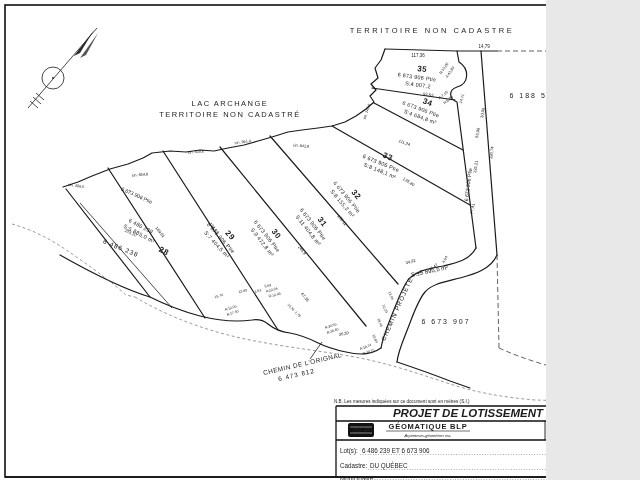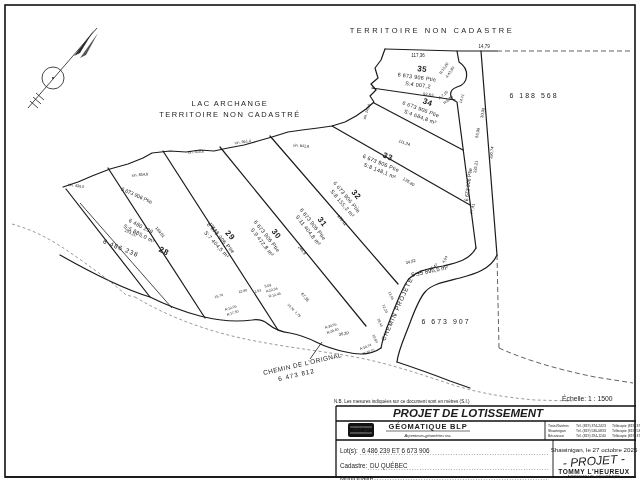--- a/index.html
+++ b/index.html
@@ -1,16 +1,16 @@
 <!DOCTYPE html>
 <html><head>
 <meta charset="utf-8">
 <style>
   html,body{margin:0;padding:0;background:#e8e8e8;}
-  #sheet{width:640px;height:480px;background:#ffffff;position:relative;overflow:hidden;
+  #sheet{width:546px;height:480px;background:#ffffff;position:relative;overflow:hidden;
          font-family:"Liberation Sans",sans-serif;}
   svg{display:block;}
   svg text{fill:#1c1c1c;font-family:"Liberation Sans",sans-serif;}
   .thin{stroke:#1b1b1b;stroke-width:0.8;fill:none;}
   .main{stroke:#1b1b1b;stroke-width:1.2;fill:none;stroke-linejoin:round;stroke-linecap:round;}
   .dashd{stroke:#3a3a3a;stroke-width:0.8;fill:none;stroke-dasharray:5 3;}
   .dashg{stroke:#6e6e6e;stroke-width:0.7;fill:none;stroke-dasharray:3 2.5;}
   .tbl{stroke:#111;fill:none;}
   .dots{stroke:#555;stroke-width:0.6;fill:none;stroke-dasharray:0.8 1.8;}
 </style>

